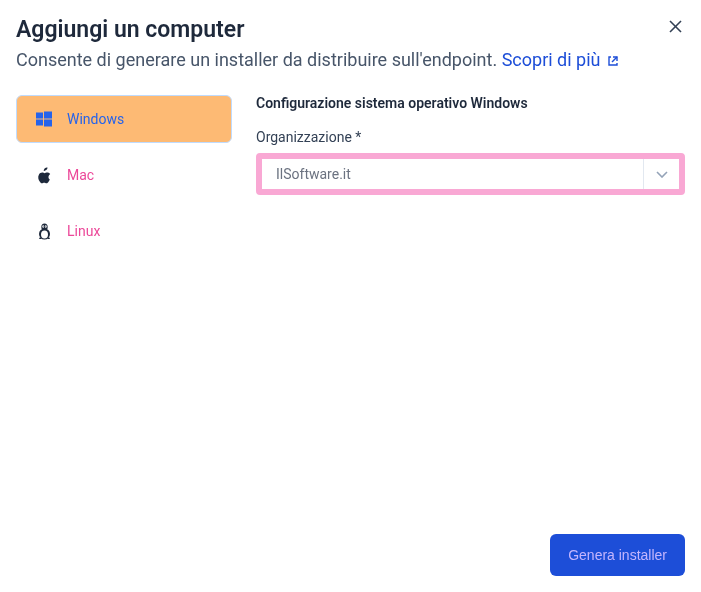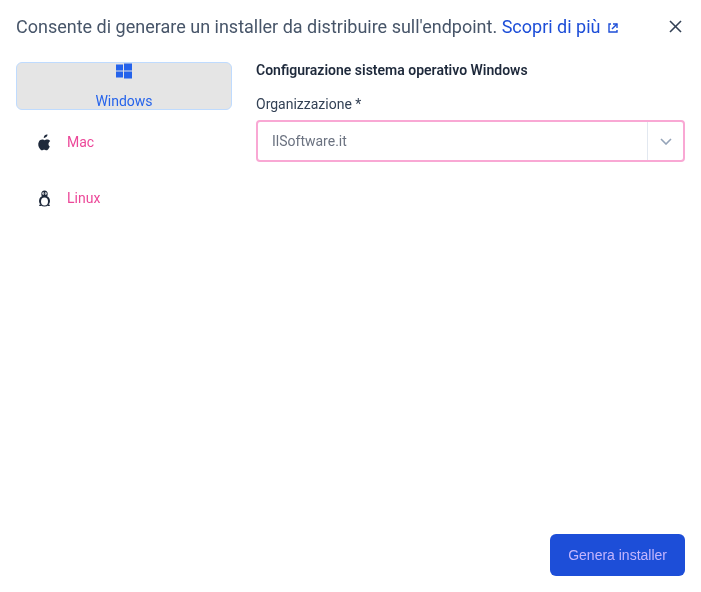--- a/index.html
+++ b/index.html
@@ -69,24 +69,23 @@
     display: flex;
     align-items: center;
     padding: 0 18px;
     gap: 14px;
     cursor: pointer;
     font-size: 14px;
     color: #ec4899;
     border: 1px solid transparent;
   }
   .tab.active {
-    background: #e5e5e5;
+    background: #fdba74;
     border: 1px solid #bfdbfe;
     color: #2563eb;
-    flex-direction: column;
   }
   .tab .icon {
     width: 18px;
     height: 18px;
     display: flex;
     align-items: center;
     justify-content: center;
   }
   .content {
     flex: 1;
@@ -101,21 +100,21 @@
     margin-bottom: 18px;
   }
   .field-label {
     font-size: 14px;
     color: #334155;
     margin-bottom: 8px;
   }
   .select {
     position: relative;
     height: 42px;
-    border: 2px solid #f9a8d4;
+    border: 6px solid #f9a8d4;
     border-radius: 4px;
     display: flex;
     align-items: center;
     padding: 0 14px;
     font-size: 14px;
     color: #6b7280;
     cursor: pointer;
     background: #fff;
   }
   .select .chevron-box {
@@ -161,20 +160,21 @@
 
 <div class="dialog">
 
   <div class="close-btn">
     <svg width="13" height="13" viewBox="0 0 13 13">
       <line x1="1" y1="1" x2="12" y2="12" stroke="#334155" stroke-width="1.6"></line>
       <line x1="12" y1="1" x2="1" y2="12" stroke="#334155" stroke-width="1.6"></line>
     </svg>
   </div>
 
+  <h1 class="title">Aggiungi un computer</h1>
   <p class="subtitle">
     <span>Consente di generare un installer da distribuire sull'endpoint.</span>
     <a class="link">
       <span>Scopri di più</span>
       <span class="ext-icon">
         <svg width="12" height="12" viewBox="0 0 12 12">
           <path d="M4 2 H2 V10 H10 V8" fill="none" stroke="#1d4ed8" stroke-width="1.4"></path>
           <path d="M6 2 H10 V6" fill="none" stroke="#1d4ed8" stroke-width="1.4"></path>
           <line x1="10" y1="2" x2="5" y2="7" stroke="#1d4ed8" stroke-width="1.4"></line>
         </svg>

